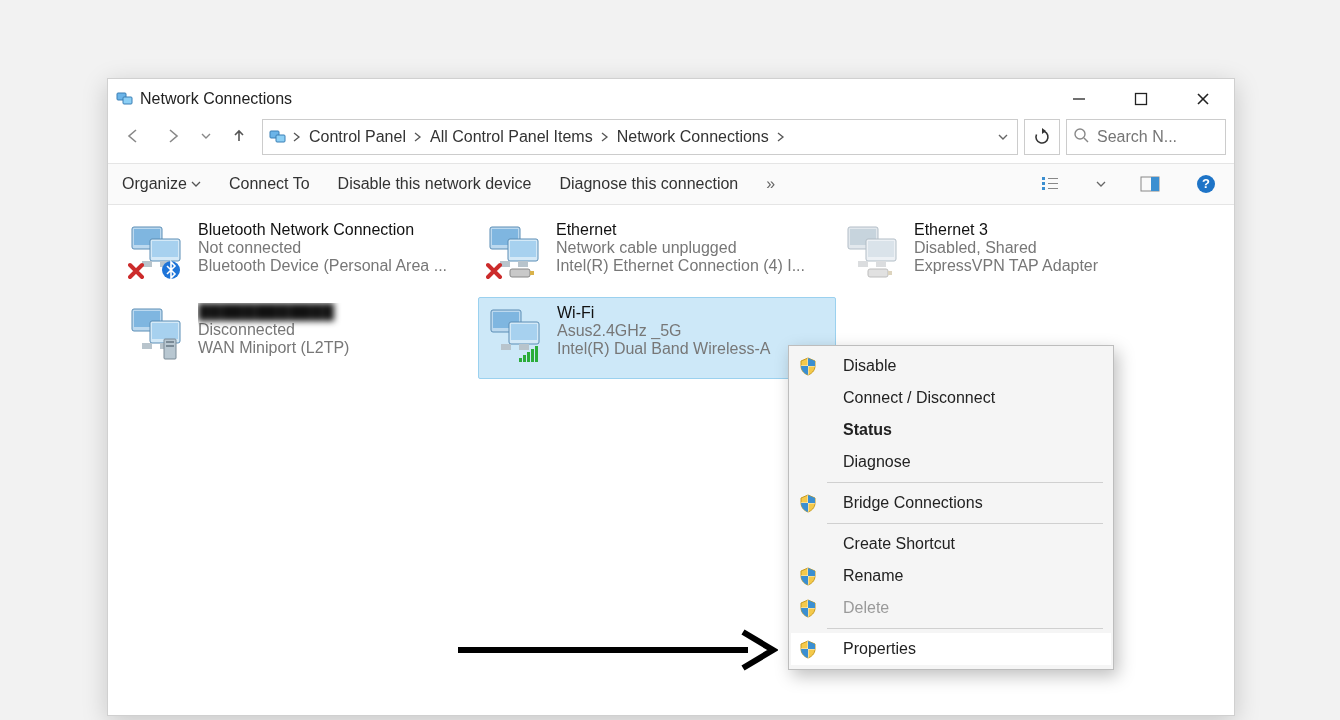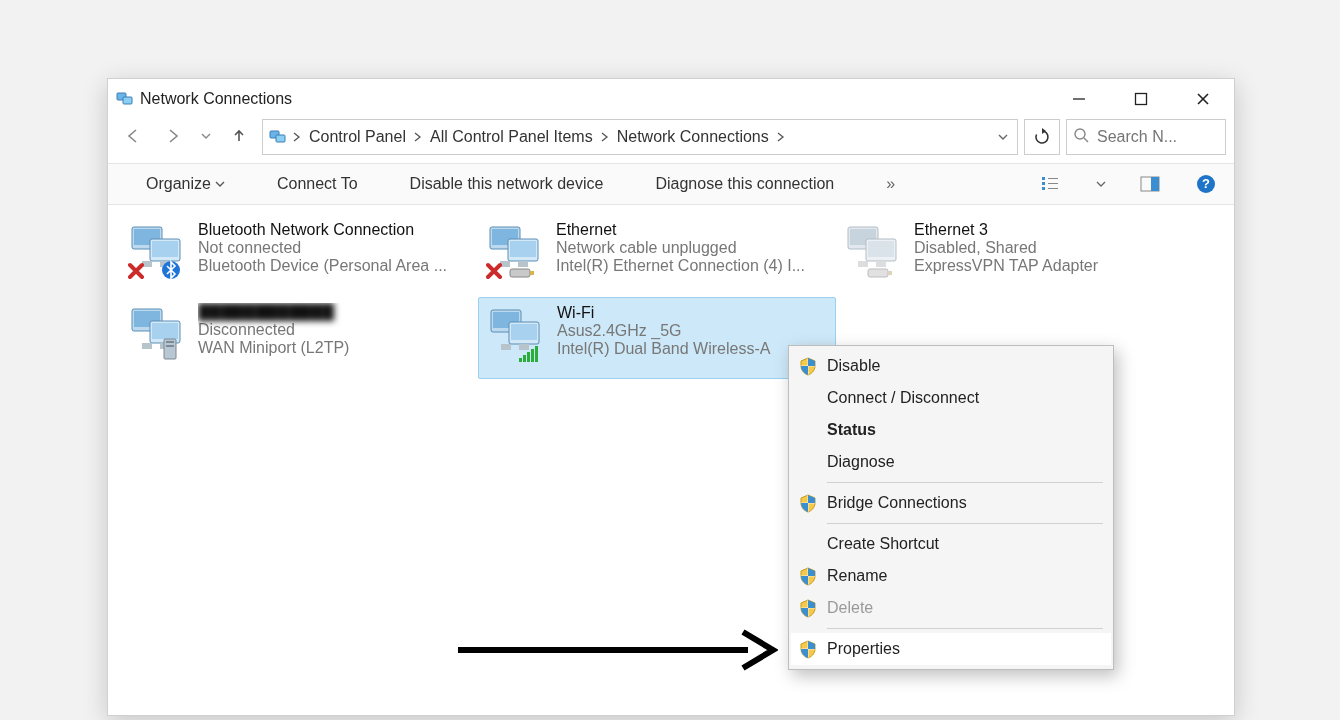--- a/index.html
+++ b/index.html
@@ -104,21 +104,21 @@
     border-top: 1px solid #e5e5e5;
     border-bottom: 1px solid #e5e5e5;
     background: #fafafa;
     display:flex;
     align-items:center;
     padding: 0 14px;
     gap: 28px;
     font-size:16px;
     color:#333;
   }
-  .toolbar .tbtn { display:flex; align-items:center; gap:4px;margin-left:24px; }
+  .toolbar .tbtn { display:flex; align-items:center; gap:4px; }
   .toolbar .spacer { flex:1; }
   .toolbar .iconbtn { width:28px; height:28px; display:flex; align-items:center; justify-content:center; }
   
   .content {
     position:relative;
     padding: 10px 12px;
     display:flex;
     flex-wrap:wrap;
     align-content:flex-start;
   }
@@ -157,21 +157,21 @@
     border:1px solid #bdbdbd;
     box-shadow: 4px 6px 16px rgba(0,0,0,0.25);
     padding:4px 2px;
     font-size:16px;
   }
   .ctxitem {
     height: 28px;
     display:flex;
     align-items:center;
     padding: 2px 10px 2px 6px;
-    gap:8px;
+    gap:24px;
     color:#222;
   }
   .ctxitem.hover { background:#fff; }
   .ctxitem.disabled { color:#9a9a9a; }
   .ctxitem .shldslot { width:22px; display:flex; align-items:center; justify-content:center; }
   .ctxsep {
     height:1px;
     background:#d0d0d0;
     margin:4px 8px 4px 36px;
   }

